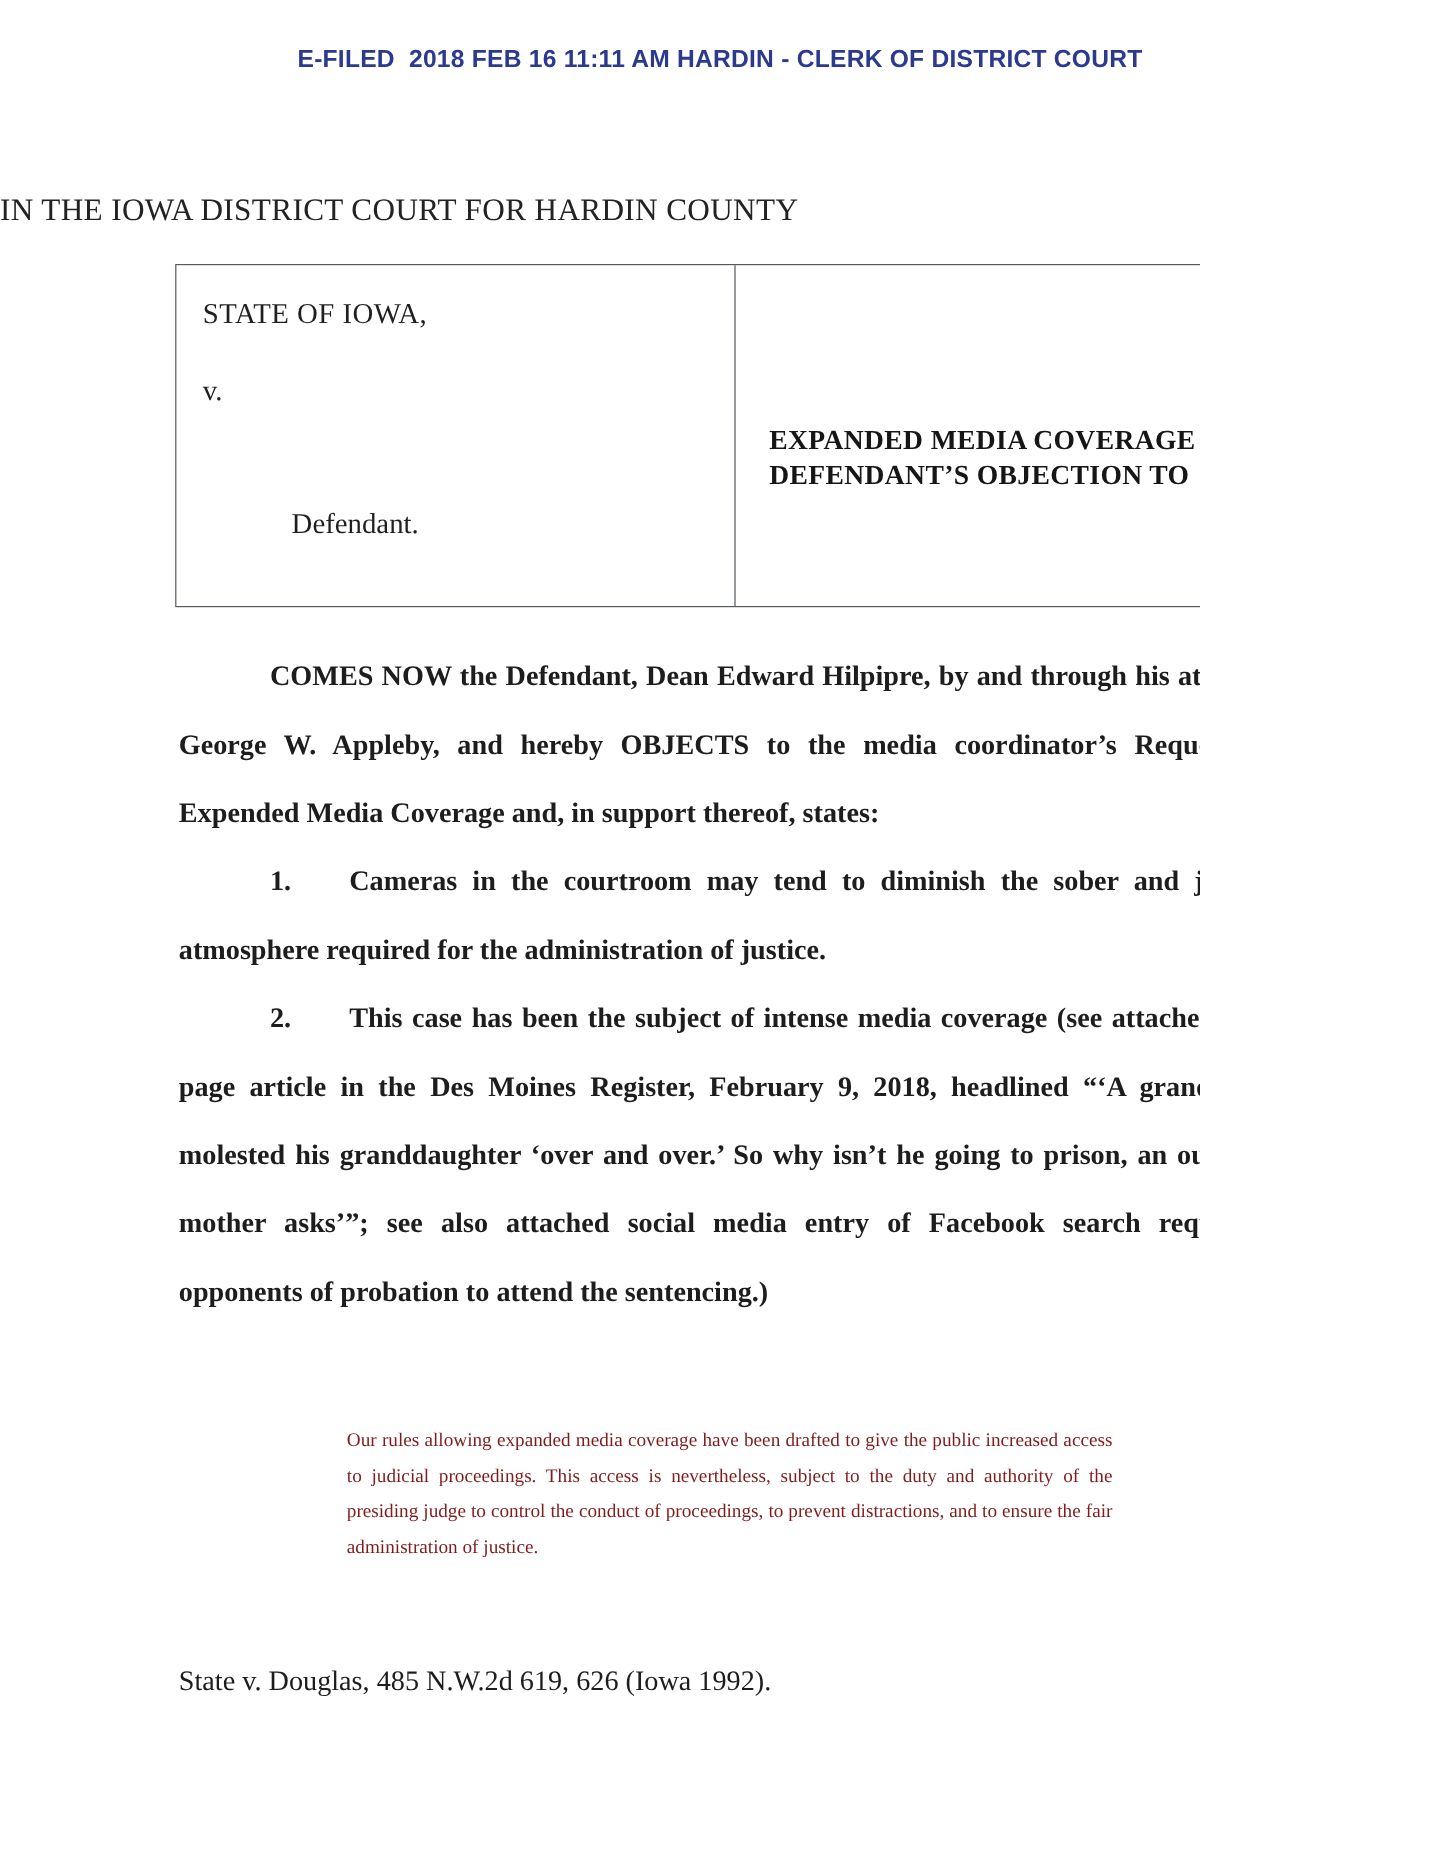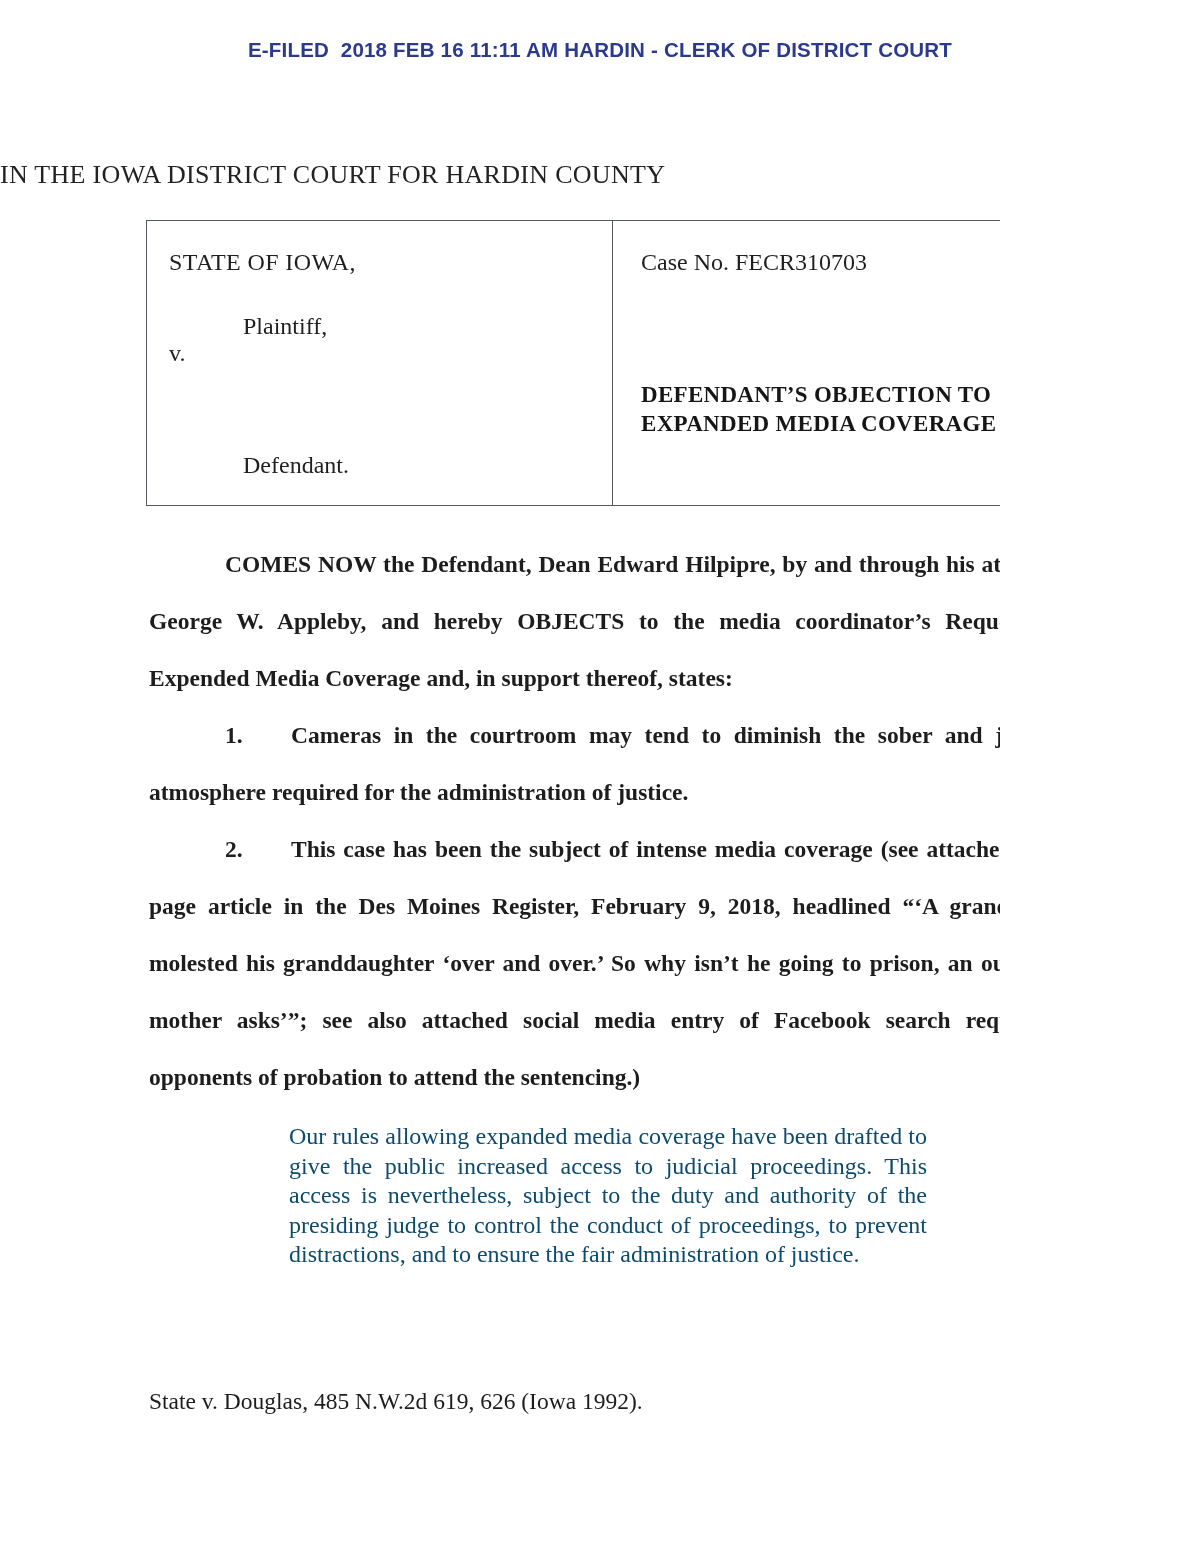--- a/index.html
+++ b/index.html
@@ -133,27 +133,27 @@
 
   .num-label {
     display: inline-block;
     width: 66px;
   }
 
   
   .block-quote {
     position: absolute;
     left: 289px;
-    top: 1122px;
+    top: 1186px;
     width: 638px;
-    font-size: 24px;
+    font-size: 16px;
     line-height: 29.5px;
     text-align: justify;
     text-justify: inter-word;
-    color: #0c4a6e;
+    color: #7f1d1d;
   }
 
   
   .citation {
     position: absolute;
     left: 149px;
     top: 1388px;
     font-size: 23.5px;
     color: #1d1d1d;
   }
@@ -168,32 +168,30 @@
 
   <div class="efile-stamp">E-FILED  2018 FEB 16 11:11 AM HARDIN - CLERK OF DISTRICT COURT</div>
 
   <div class="court-title">IN THE IOWA DISTRICT COURT FOR HARDIN COUNTY</div>
 
   <div class="caption-box">
 
     <div class="caption-left">
       <div class="cap-line cap-party">STATE OF IOWA,</div>
       <div class="sp-16"></div>
-      <div class="cap-line cap-role">Plaintiff,</div>
       <div class="cap-line">v.</div>
       <div class="sp-22"></div>
       <div class="sp-16"></div>
       <div class="cap-line cap-role">Defendant.</div>
     </div>
 
     <div class="caption-right">
-      <div class="cap-line">Case No. FECR310703</div>
       <div style="height:103px"></div>
+      <div class="doc-title">EXPANDED MEDIA COVERAGE</div>
       <div class="doc-title">DEFENDANT’S OBJECTION TO</div>
-      <div class="doc-title">EXPANDED MEDIA COVERAGE</div>
     </div>
 
   </div>
 
   <div class="body-wrap">
 
     <p class="body-par"><span class="par-indent"></span><span>COMES NOW the Defendant, Dean Edward Hilpipre, by and through his attorney, George W. Appleby, and hereby OBJECTS to the media coordinator’s Request for Expended Media Coverage and, in support thereof, states:</span></p>
 
     <p class="body-par"><span class="num-indent"></span><span class="num-label">1.</span><span>Cameras in the courtroom may tend to diminish the sober and judicial atmosphere required for the administration of justice.</span></p>
 

